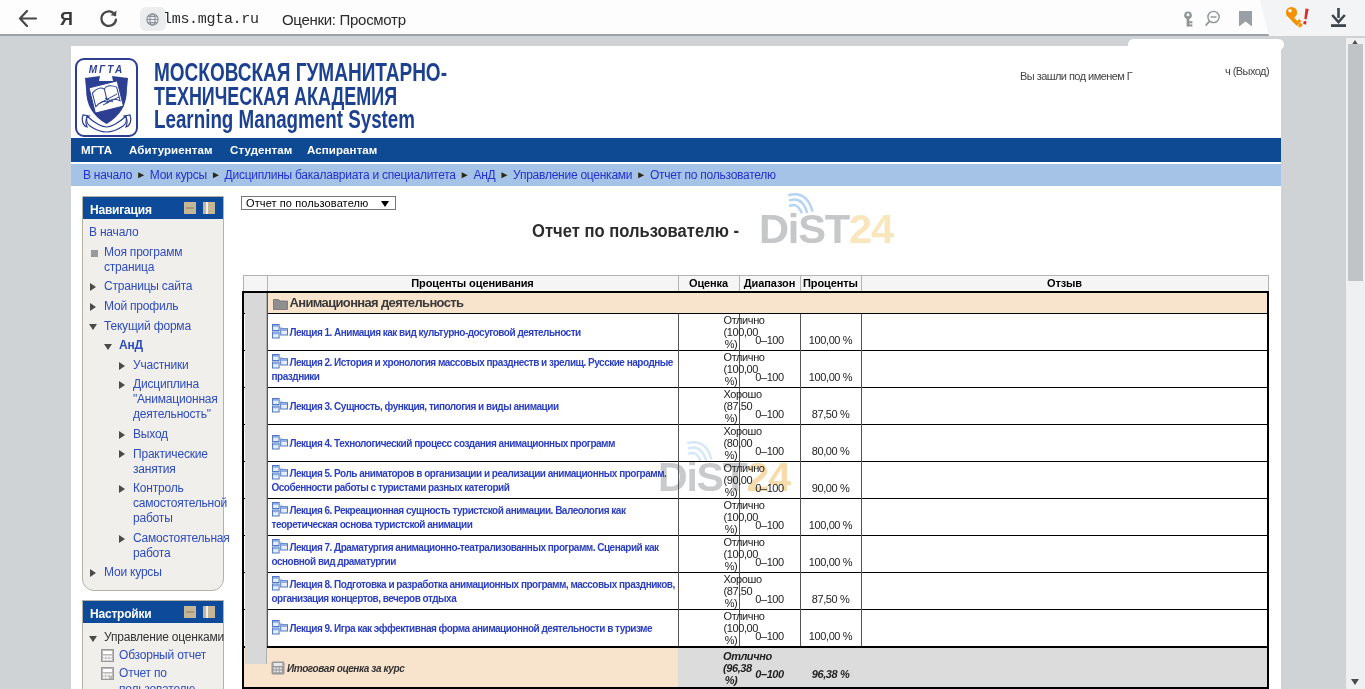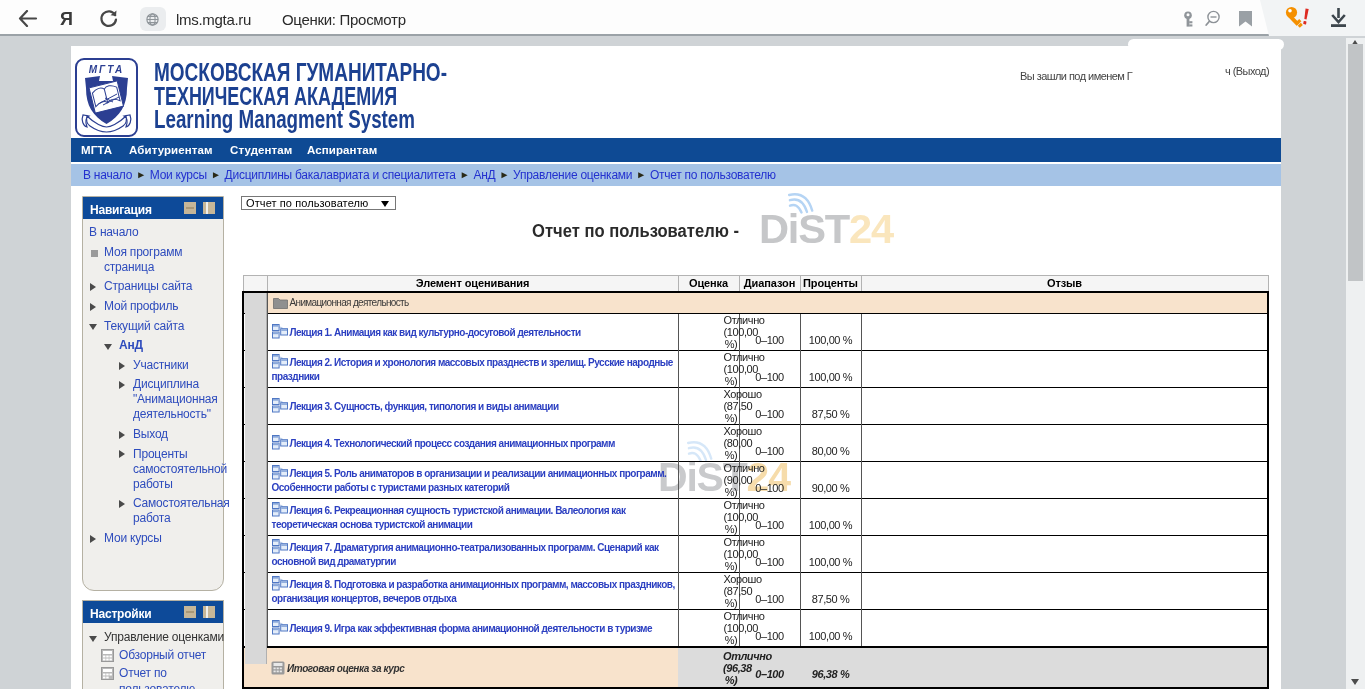--- a/index.html
+++ b/index.html
@@ -72,21 +72,21 @@
 thead th { border:1px solid #b3b3b3; background:#f5f5f5; font-weight:bold; font-size:11px; letter-spacing:-0.1px; color:#000; height:16px; padding:0; }
 tbody { border:2px solid #000; }
 tbody td { border-top:1px solid #000; border-left:1px solid #555; padding:0; }
 tbody td:first-child { border-left:none; }
 td.item { vertical-align:middle; padding:2px 6px 2px 4px; font-size:10px; letter-spacing:-0.5px; font-weight:bold; line-height:14px;margin-top:23px; }
 td.item a { white-space:nowrap; }
 td.item a { color:#2b3fc1; }
 td.grade { vertical-align:middle; text-align:center; font-size:11px; letter-spacing:-0.4px; color:#222; line-height:12px;padding-left:45px; }
 td.range, td.pct { vertical-align:top; text-align:center; font-size:11px; letter-spacing:-0.4px; color:#222; padding-top:20px; }
 tr.cat td { background:#f8e3cc; }
-td.catc { font-weight:normal; font-size:10px; letter-spacing:-0.65px; color:#3a3a3a; vertical-align:middle; padding-left:5px; }
+td.catc { font-weight:bold; font-size:13px; letter-spacing:-0.65px; color:#3a3a3a; vertical-align:middle; padding-left:5px; }
 tr.total td { border-top:2px solid #000; background:#dcdcdc; font-style:italic; font-weight:bold; border-left:none; }
 tr.total td.tcat { background:#f8e3cc; font-size:10px; letter-spacing:-0.4px; color:#333; vertical-align:middle; padding-left:27px; }
 tr.total td.grade, tr.total td.range, tr.total td.pct { font-size:11px; color:#222; }
 #indentstrip { left:244.5px; top:293px; width:22px; height:371px; background:#d8d8d8; border-right:1px solid #b0b0b0; z-index:4; }
 .micon { display:inline-block; vertical-align:-3px; margin-right:2px; }
 </style>
 </head>
 <body>
 
 <div id="chrome" class="abs"></div>
@@ -98,21 +98,21 @@
 <svg class="abs" style="left:99px;top:9px;z-index:7" width="19" height="20" viewBox="0 0 19 20">
   <path d="M16.2 6.2 A7.3 7.3 0 1 0 17 10.5" stroke="#474747" stroke-width="2.2" fill="none" stroke-linecap="round"></path>
   <path d="M17.5 1.5 L17 7 L11.5 6.2 Z" fill="#474747"></path>
 </svg>
 <div class="abs" style="left:140px;top:7px;width:26px;height:24px;background:#ebedef;border-radius:6px;z-index:7"></div>
 <svg class="abs" style="left:146px;top:13px;z-index:8" width="13" height="13" viewBox="0 0 13 13">
   <circle cx="6.5" cy="6.5" r="5.6" stroke="#8f959a" stroke-width="1.2" fill="none"></circle>
   <ellipse cx="6.5" cy="6.5" rx="2.6" ry="5.6" stroke="#8f959a" stroke-width="1.1" fill="none"></ellipse>
   <path d="M1 6.5 H12 M1.8 3.4 H11.2 M1.8 9.6 H11.2" stroke="#8f959a" stroke-width="1.1" fill="none"></path>
 </svg>
-<div class="abs curl" style="left:176px;">lms.mgta.ru</div>
+<div class="abs curl" style="left:163px;font-family:Liberation Mono, monospace;">lms.mgta.ru</div>
 <div class="abs curl" style="left:263px;margin-left:19px;">Оценки: Просмотр</div>
 
 <svg class="abs" style="left:1182px;top:11px;z-index:8" width="13" height="16" viewBox="0 0 13 16">
   <circle cx="6" cy="4.2" r="3.8" fill="#90959a"></circle>
     <circle cx="6" cy="3.7" r="1.5" fill="#fdfdfd"></circle>
   <rect x="4.6" y="7" width="2.8" height="8.6" fill="#90959a"></rect>
   <rect x="7.2" y="10.2" width="3.2" height="2.1" fill="#90959a"></rect>
     <rect x="7.2" y="13.4" width="3.2" height="2.1" fill="#90959a"></rect>
 </svg>
 <svg class="abs" style="left:1204px;top:10px;z-index:8" width="18" height="18" viewBox="0 0 18 18">
@@ -187,26 +187,27 @@
   </div>
 </div>
 
 <div id="block1" class="abs block">
   <div class="bhead"><span class="t">Навигация</span><span class="bico1"></span><span class="bico2"></span></div>
   <ul class="blist">
     <li class="l0"><a>В начало</a></li>
     <li><span class="sqb" style="left:8px"></span><a>Моя программ страница</a></li>
     <li><span class="tri-r" style="left:7px"></span><a>Страницы сайта</a></li>
     <li><span class="tri-r" style="left:7px"></span><a>Мой профиль</a></li>
-    <li><span class="tri-d" style="left:6px"></span><a>Текущий сайта</a></li>
+    <li><span class="tri-d" style="left:6px"></span><a>Текущий форма</a></li>
     <li class="l2"><span class="tri-d" style="left:21px"></span><a style="font-weight:bold">АнД</a></li>
     <li class="l3"><span class="tri-r" style="left:36px"></span><a>Участники</a></li>
     <li class="l3"><span class="tri-r" style="left:36px"></span><a>Дисциплина "Анимационная деятельность"</a></li>
     <li class="l3"><span class="tri-r" style="left:36px"></span><a>Выход</a></li>
-    <li class="l3"><span class="tri-r" style="left:36px"></span><a>Проценты самостоятельной работы</a></li>
+    <li class="l3"><span class="tri-r" style="left:36px"></span><a>Практические занятия</a></li>
+    <li class="l3"><span class="tri-r" style="left:36px"></span><a>Контроль самостоятельной работы</a></li>
     <li class="l3"><span class="tri-r" style="left:36px"></span><a>Самостоятельная работа</a></li>
     <li><span class="tri-r" style="left:7px"></span><a>Мои курсы</a></li>
   </ul>
 </div>
 
 <div id="block2" class="abs block">
   <div class="bhead"><span class="t">Настройки</span><span class="bico1"></span><span class="bico2"></span></div>
   <ul class="blist">
     <li style="white-space:nowrap"><span class="tri-d" style="left:6px"></span><span style="color:#333">Управление оценками</span></li>
     <li style="padding-left:36px"><svg class="repico" style="left:18px;top:3px" width="13" height="13" viewBox="0 0 13 13">
@@ -265,21 +266,21 @@
         <col style="width:24px">
         <col style="width:411px">
         <col style="width:61px">
         <col style="width:61px">
         <col style="width:61px">
         <col style="width:407px">
       </colgroup>
 <thead>
         <tr>
           <th></th>
-          <th>Элемент оценивания</th>
+          <th>Проценты оценивания</th>
           <th>Оценка</th>
           <th>Диапазон</th>
           <th>Проценты</th>
           <th>Отзыв</th>
         </tr>
       </thead>
 <tbody>
 <tr class="cat" style="height:22px">
           <td style="background:#dcdcdc"></td>
           <td colspan="5" class="catc"><a><svg class="micon" width="15" height="12" viewBox="0 0 15 12">

